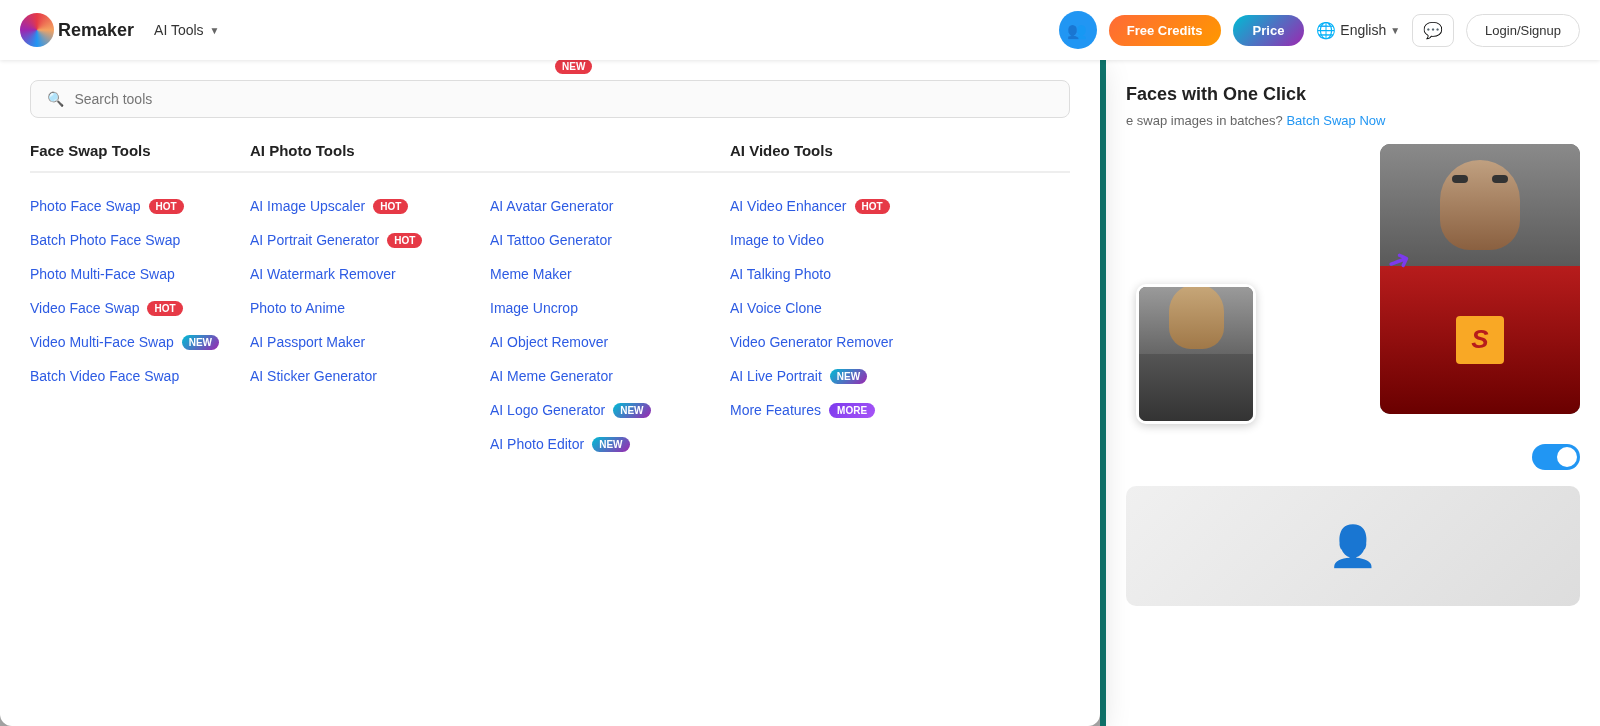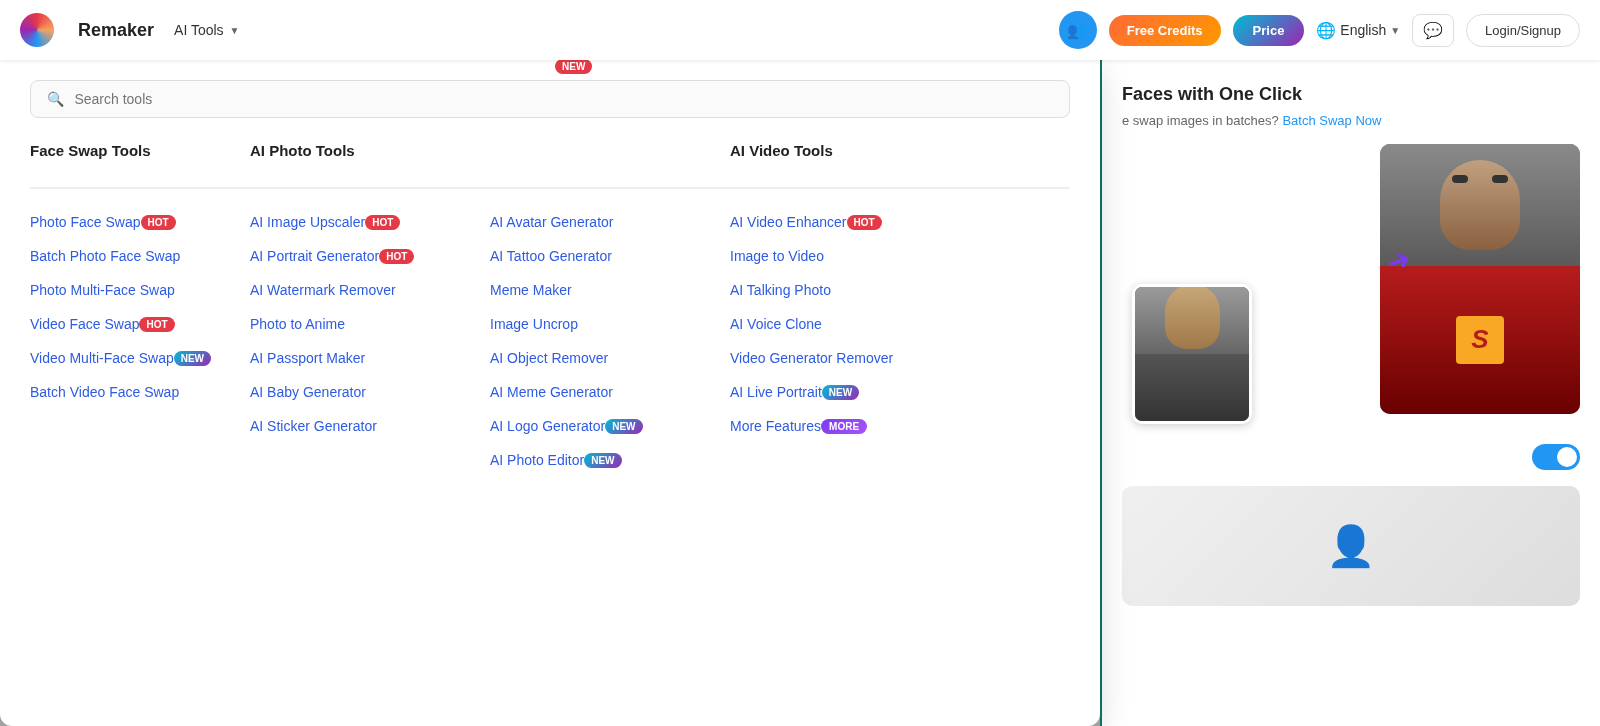--- a/index.html
+++ b/index.html
@@ -4,21 +4,21 @@
   <style>
     * { margin: 0; padding: 0; box-sizing: border-box; }
     body { font-family: -apple-system, BlinkMacSystemFont, 'Segoe UI', sans-serif; background: #f5f5f5; overflow: hidden; }
 
     
     .navbar {
       display: flex; align-items: center; background: #fff;
       padding: 0 20px; height: 60px; box-shadow: 0 1px 4px rgba(0,0,0,0.1);
       position: relative; z-index: 100;
     }
-    .nav-logo { display: flex; align-items: center; gap: 24px; cursor: pointer; }
+    .nav-logo { display: flex; align-items: center; gap: 4px; cursor: pointer; }
     .logo-circle {
       width: 34px; height: 34px; border-radius: 50%;
       background: conic-gradient(from 0deg, #e63946, #f4a261, #2196f3, #9c27b0, #e63946);
     }
     .nav-brand { font-size: 18px; font-weight: 700; color: #222; }
     .nav-tools-btn {
       display: flex; align-items: center; gap: 6px; margin-left: 12px;
       font-size: 14px; color: #333; cursor: pointer; border: none; background: none; padding: 4px 8px;
       border-radius: 6px;
     }
@@ -82,25 +82,25 @@
     }
     .search-icon { color: #aaa; font-size: 14px; }
     .search-input {
       border: none; background: none; font-size: 14px; color: #333; outline: none; width: 100%;
     }
 
     .columns { display: grid; grid-template-columns: 220px 480px 1fr; gap: 0; }
 
     .col-title {
       font-size: 15px; font-weight: 700; color: #222; margin-bottom: 16px;
-      padding-bottom: 28px; border-bottom: 2px solid #eee;
+      padding-bottom: 12px; border-bottom: 2px solid #eee;
     }
 
     .menu-item {
-      display: flex; align-items: center; padding: 9px 0;
+      display: flex; align-items: center; gap: 8px; padding: 9px 0;
       font-size: 14px; color: #2d5be3; cursor: pointer; text-decoration: none;
     }
 
     .badge-hot {
       background: #e63946; color: #fff; font-size: 10px; font-weight: 700;
       padding: 2px 7px; border-radius: 10px;
     }
     .badge-new {
       background: linear-gradient(135deg, #00bcd4, #9c27b0);
       color: #fff; font-size: 10px; font-weight: 700;
@@ -111,21 +111,21 @@
       color: #fff; font-size: 10px; font-weight: 700;
       padding: 2px 8px; border-radius: 10px;
     }
 
     
     .ai-photo-col { display: flex; gap: 0; }
     .ai-photo-subcol { flex: 1; }
 
     
     .sidebar-right {
-      flex: 1; background: #fff; border-left: 2px solid #0f766e;
+      flex: 1; background: #fff; border-left: 6px solid #0f766e;
       padding: 24px 20px; overflow-y: auto;
     }
     .sidebar-title { font-size: 18px; font-weight: 700; color: #222; margin-bottom: 8px; }
     .sidebar-sub {
       font-size: 13px; color: #666; margin-bottom: 16px;
     }
     .sidebar-sub a { color: #2196f3; text-decoration: none; font-weight: 500; }
 
     .face-swap-demo {
       position: relative; width: 100%; height: 280px; margin-bottom: 20px;
@@ -243,23 +243,20 @@
               <a class="menu-item">
                 <span>AI Watermark Remover</span>
               </a>
               <a class="menu-item">
                 <span>Photo to Anime</span>
               </a>
               <a class="menu-item">
                 <span>AI Passport Maker</span>
               </a>
               <a class="menu-item">
-                <span>AI Baby Generator</span>
-              </a>
-              <a class="menu-item">
                 <span>AI Sticker Generator</span>
               </a>
             </div>
             <div class="ai-photo-subcol">
               <a class="menu-item">
                 <span>AI Avatar Generator</span>
               </a>
               <a class="menu-item">
                 <span>AI Tattoo Generator</span>
               </a>

